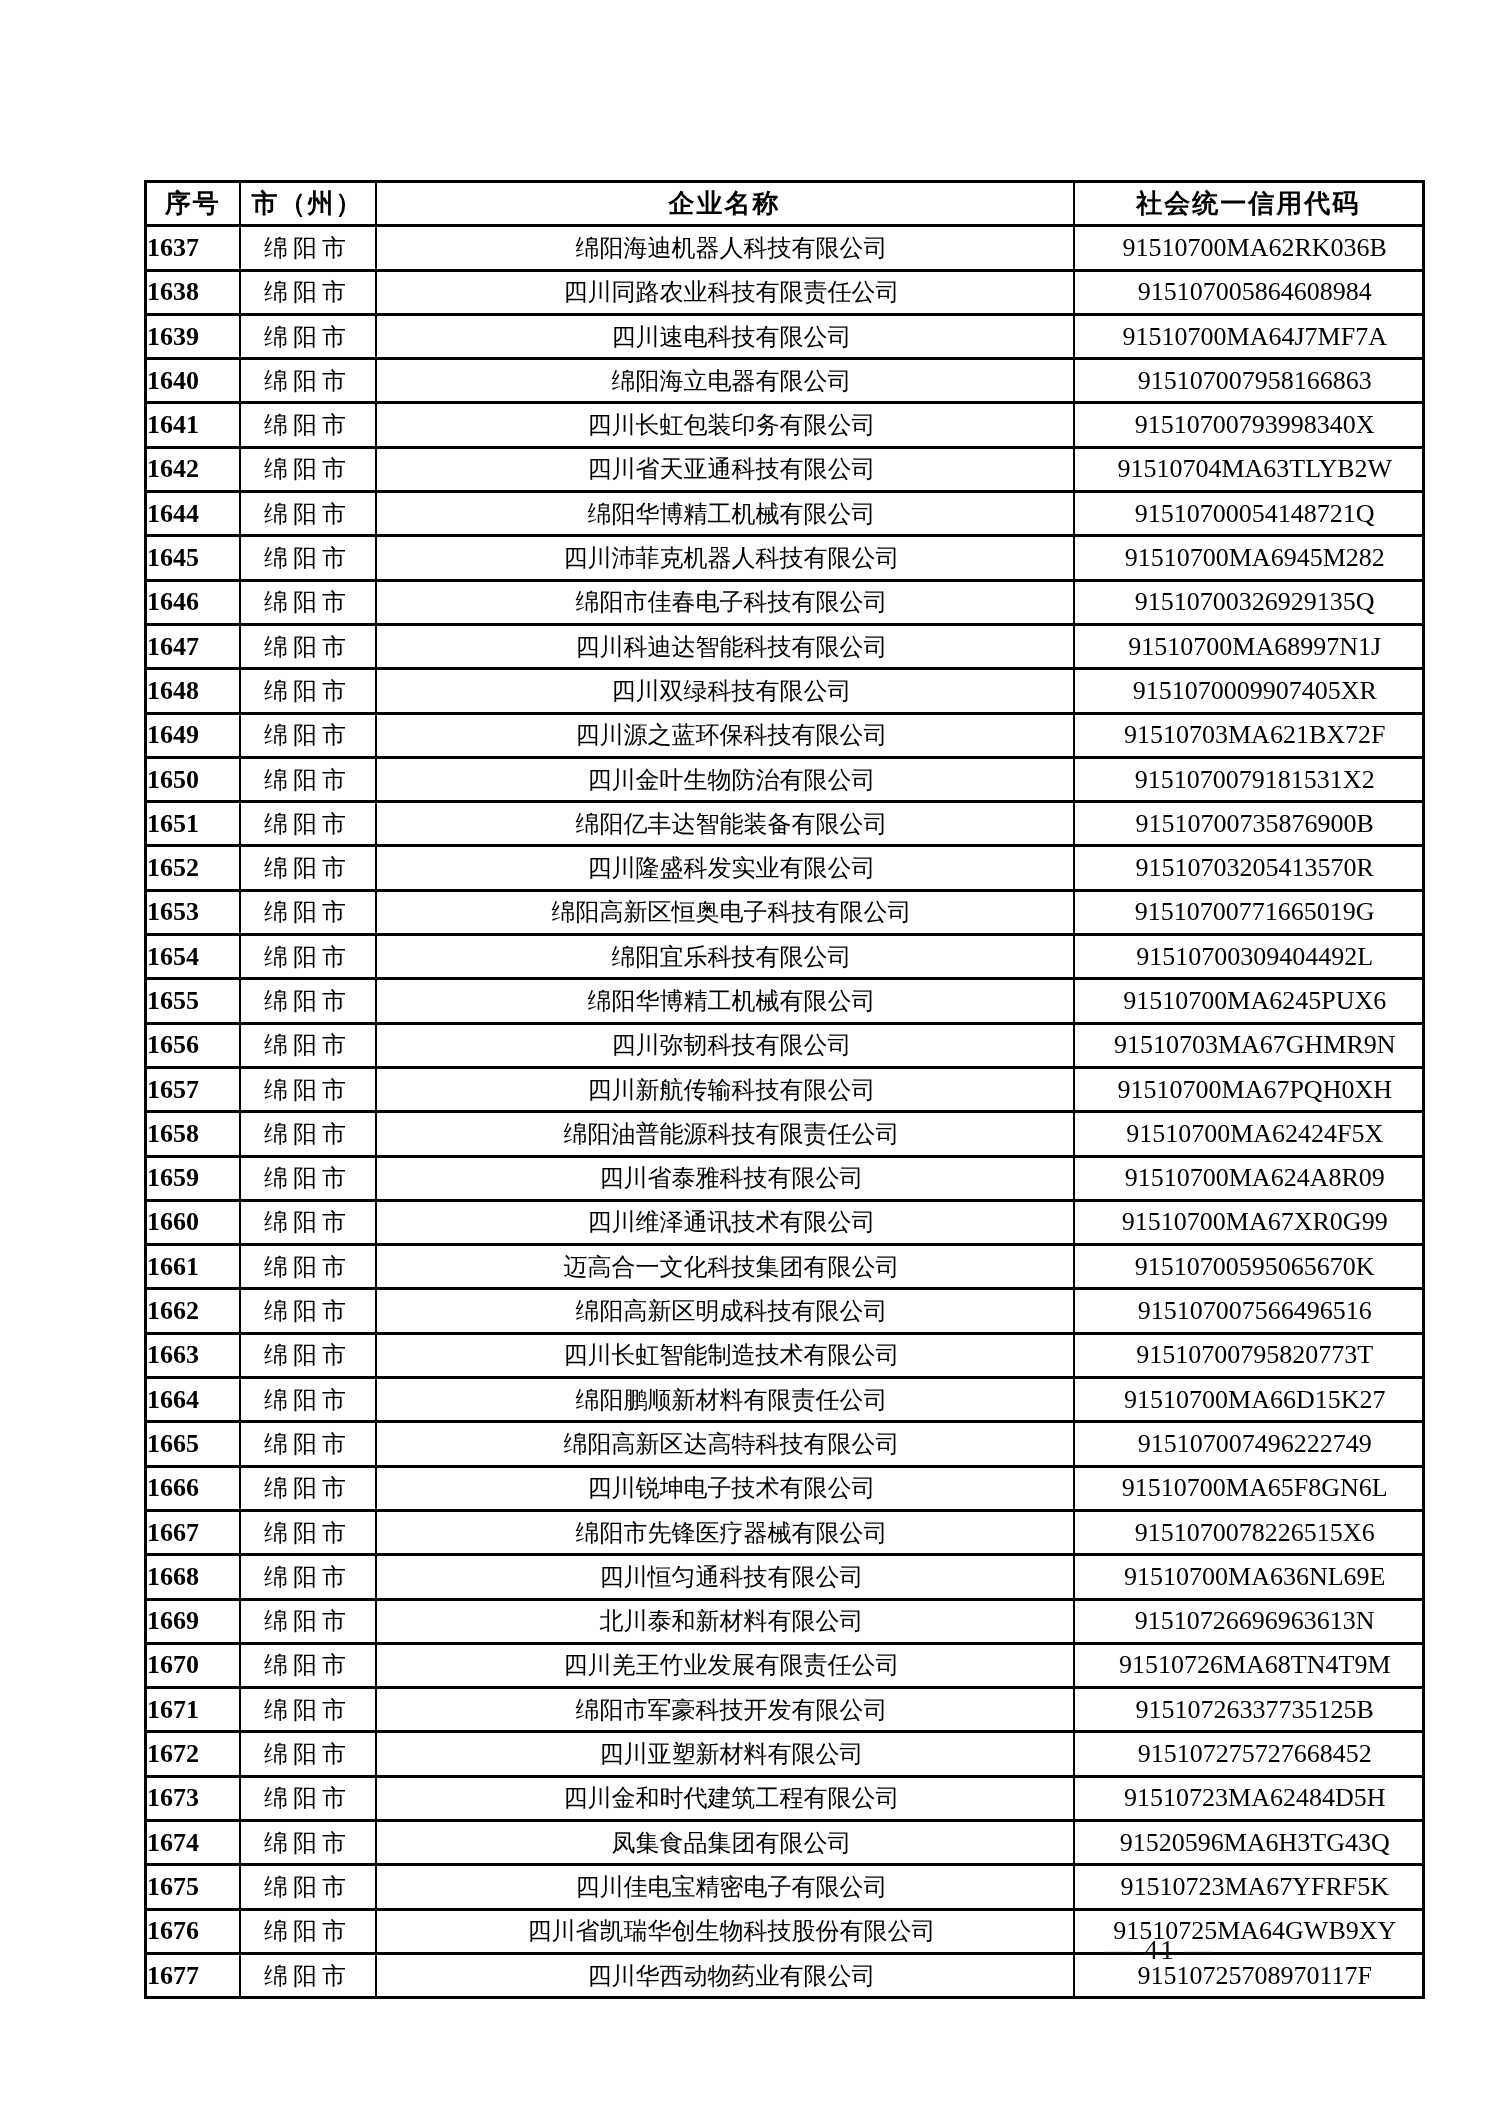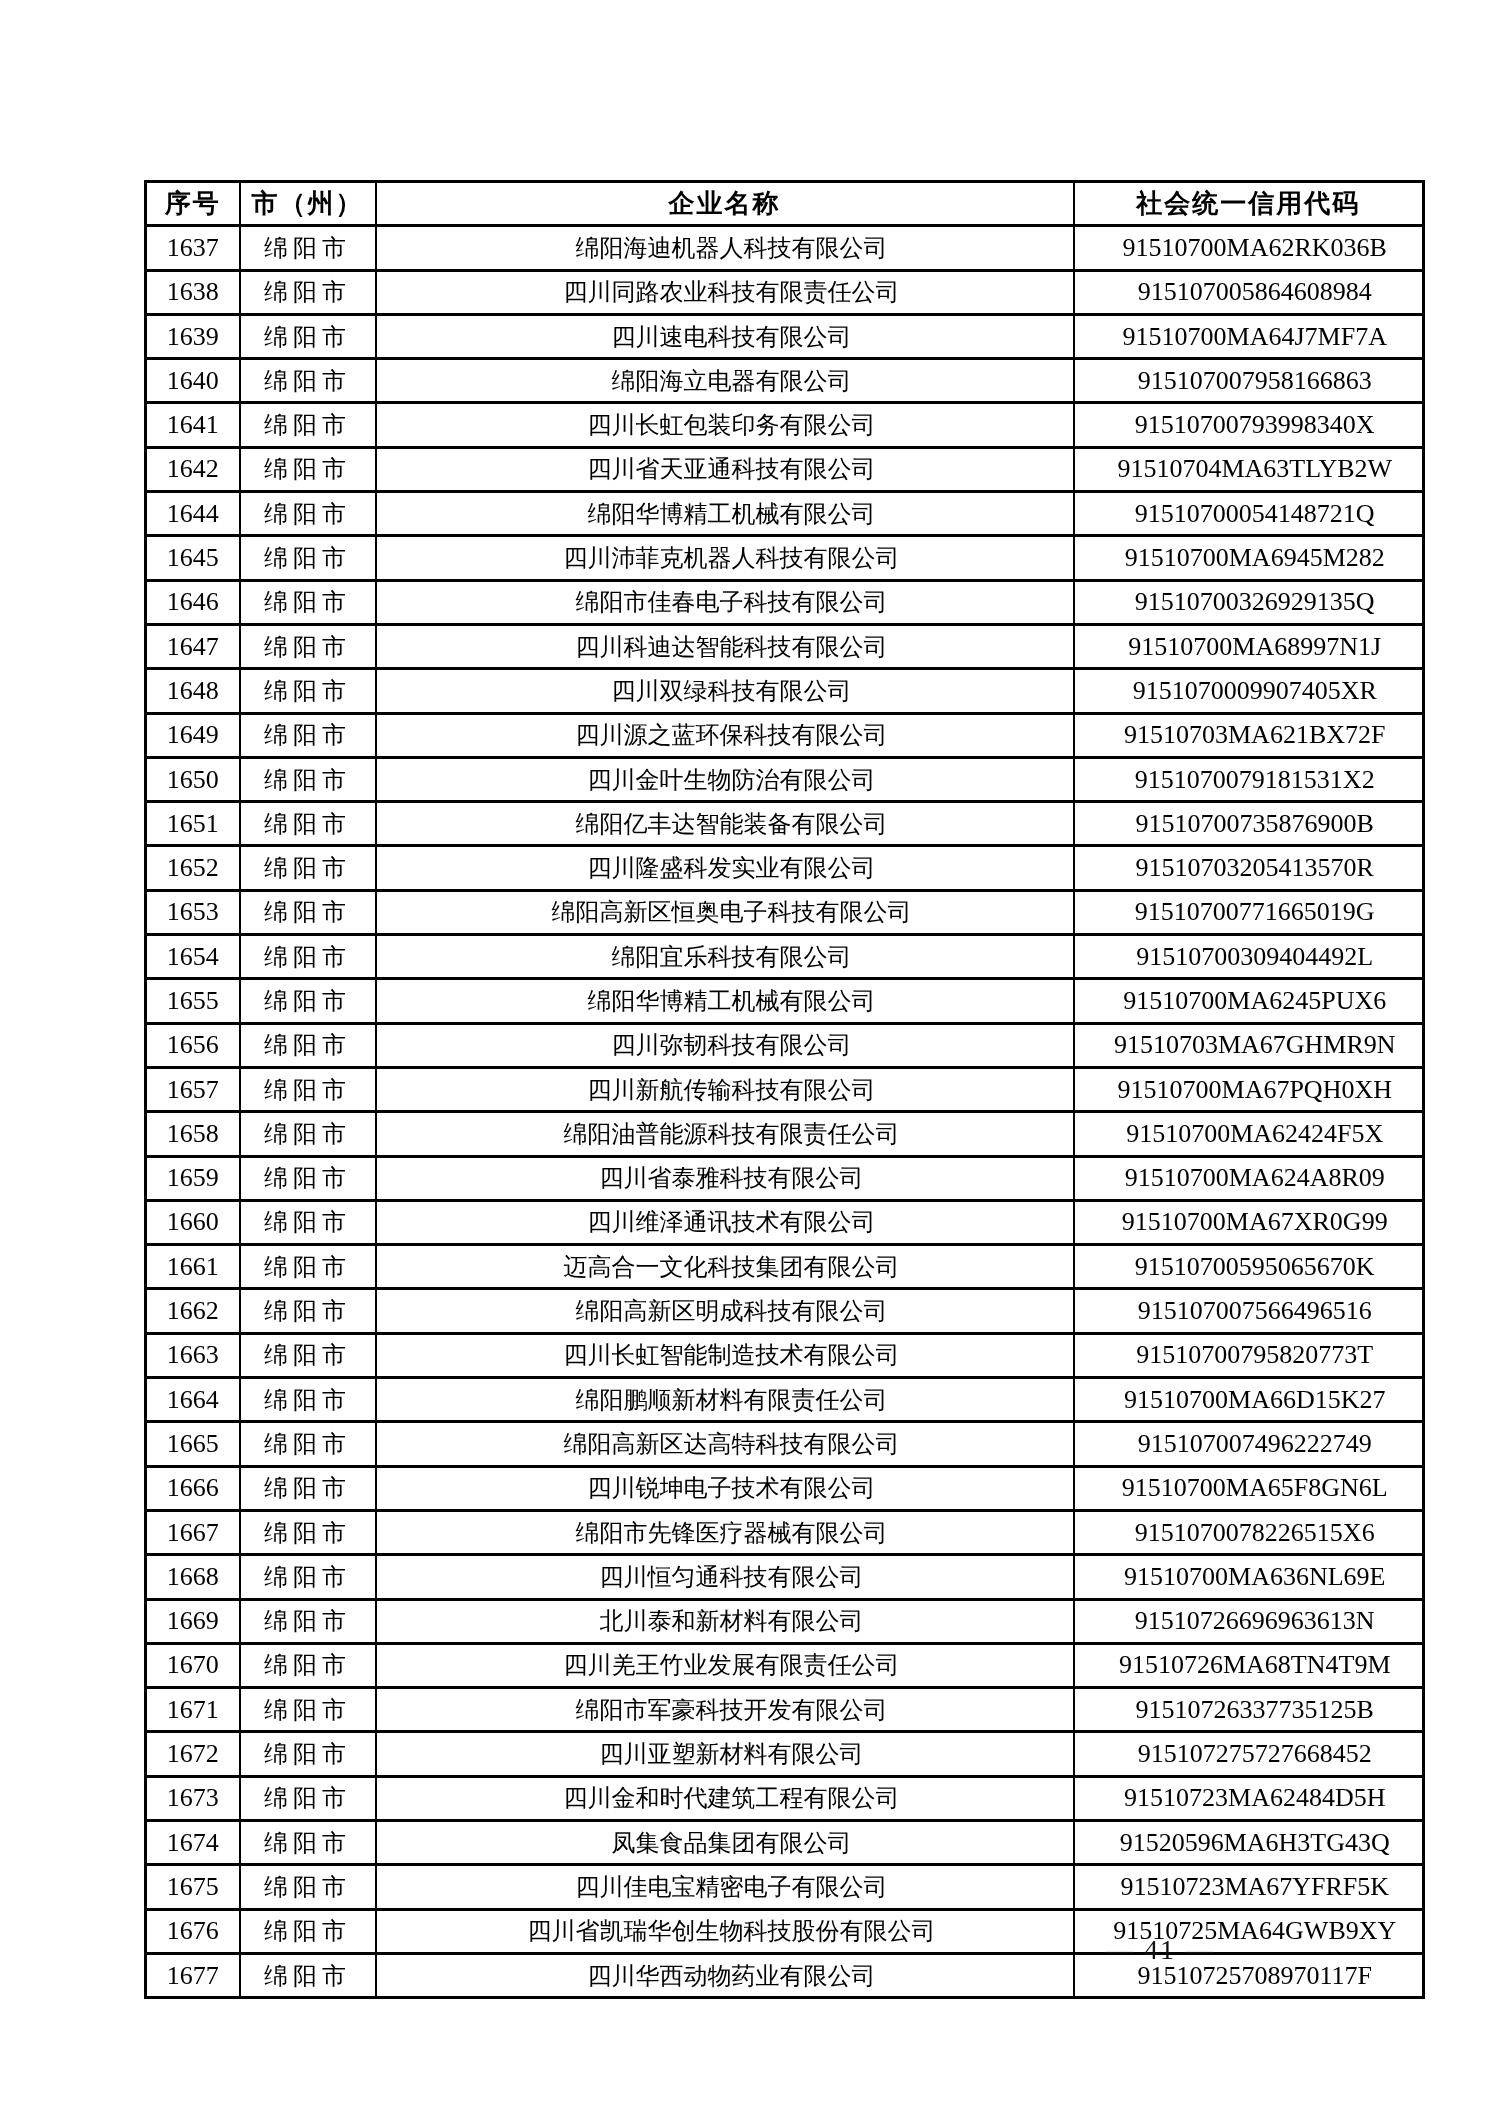--- a/index.html
+++ b/index.html
@@ -42,22 +42,22 @@
     font-weight: 700;
     font-size: 26px;
     text-align: center;
     letter-spacing: 2px;
   }
   .doc-table td {
     font-family: "Liberation Serif", "DejaVu Serif", serif;
     font-size: 24px;
   }
   .c-no {
-    text-align: center;
     font-size: 26px !important;
+    font-weight: bold;
   }
   .c-city {
     text-align: center;
     letter-spacing: 5px;
   }
   .c-name {
     text-align: center;
     padding-left: 14px !important;
   }
   .c-code {

